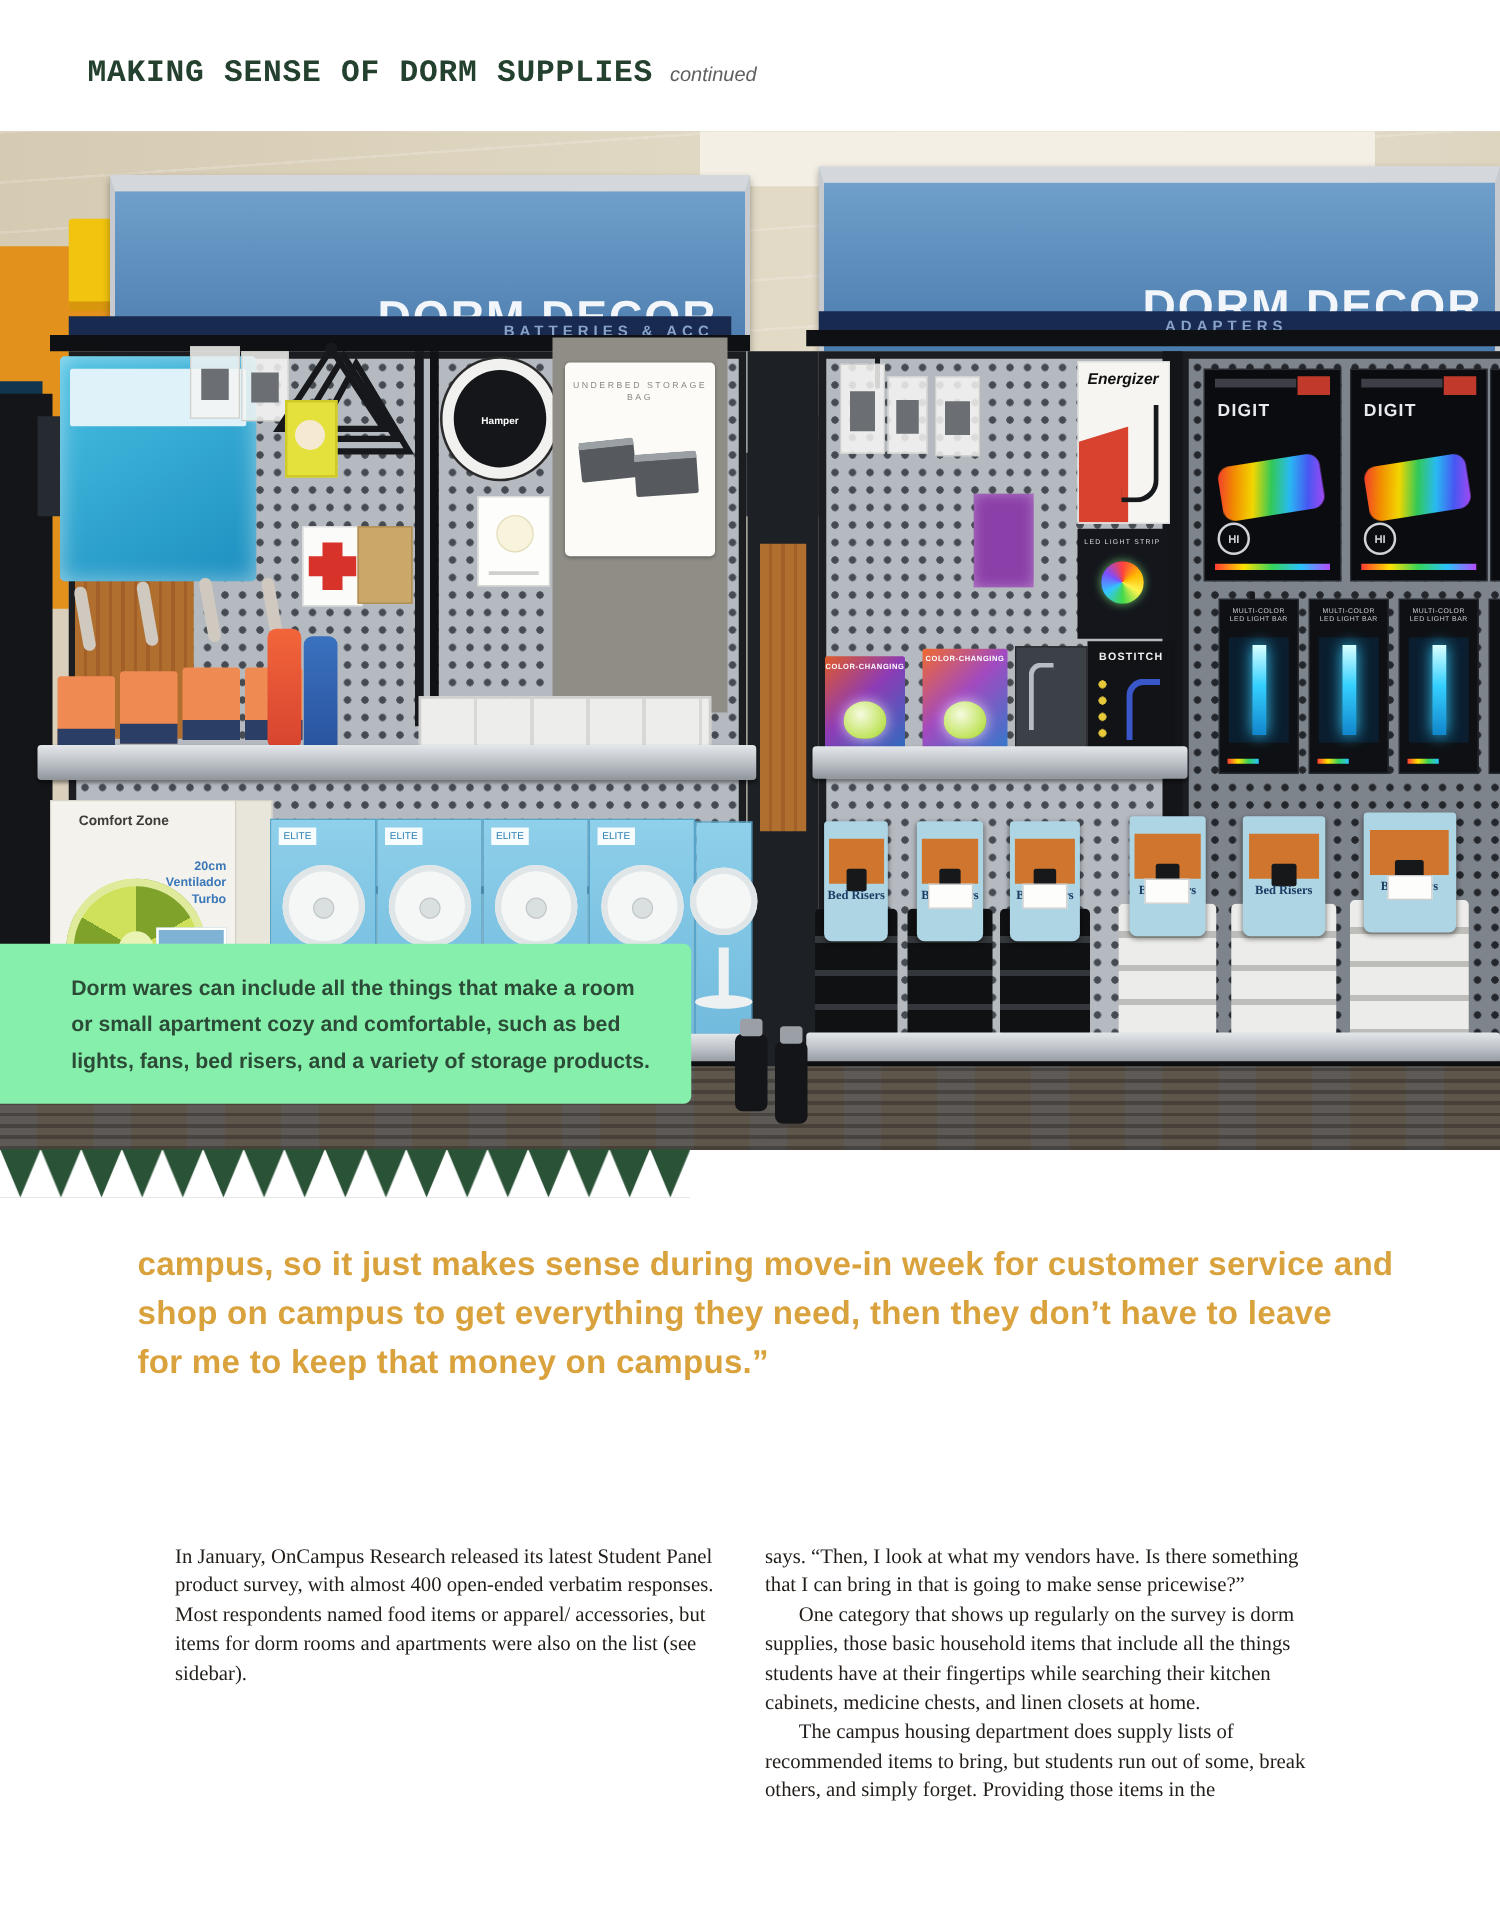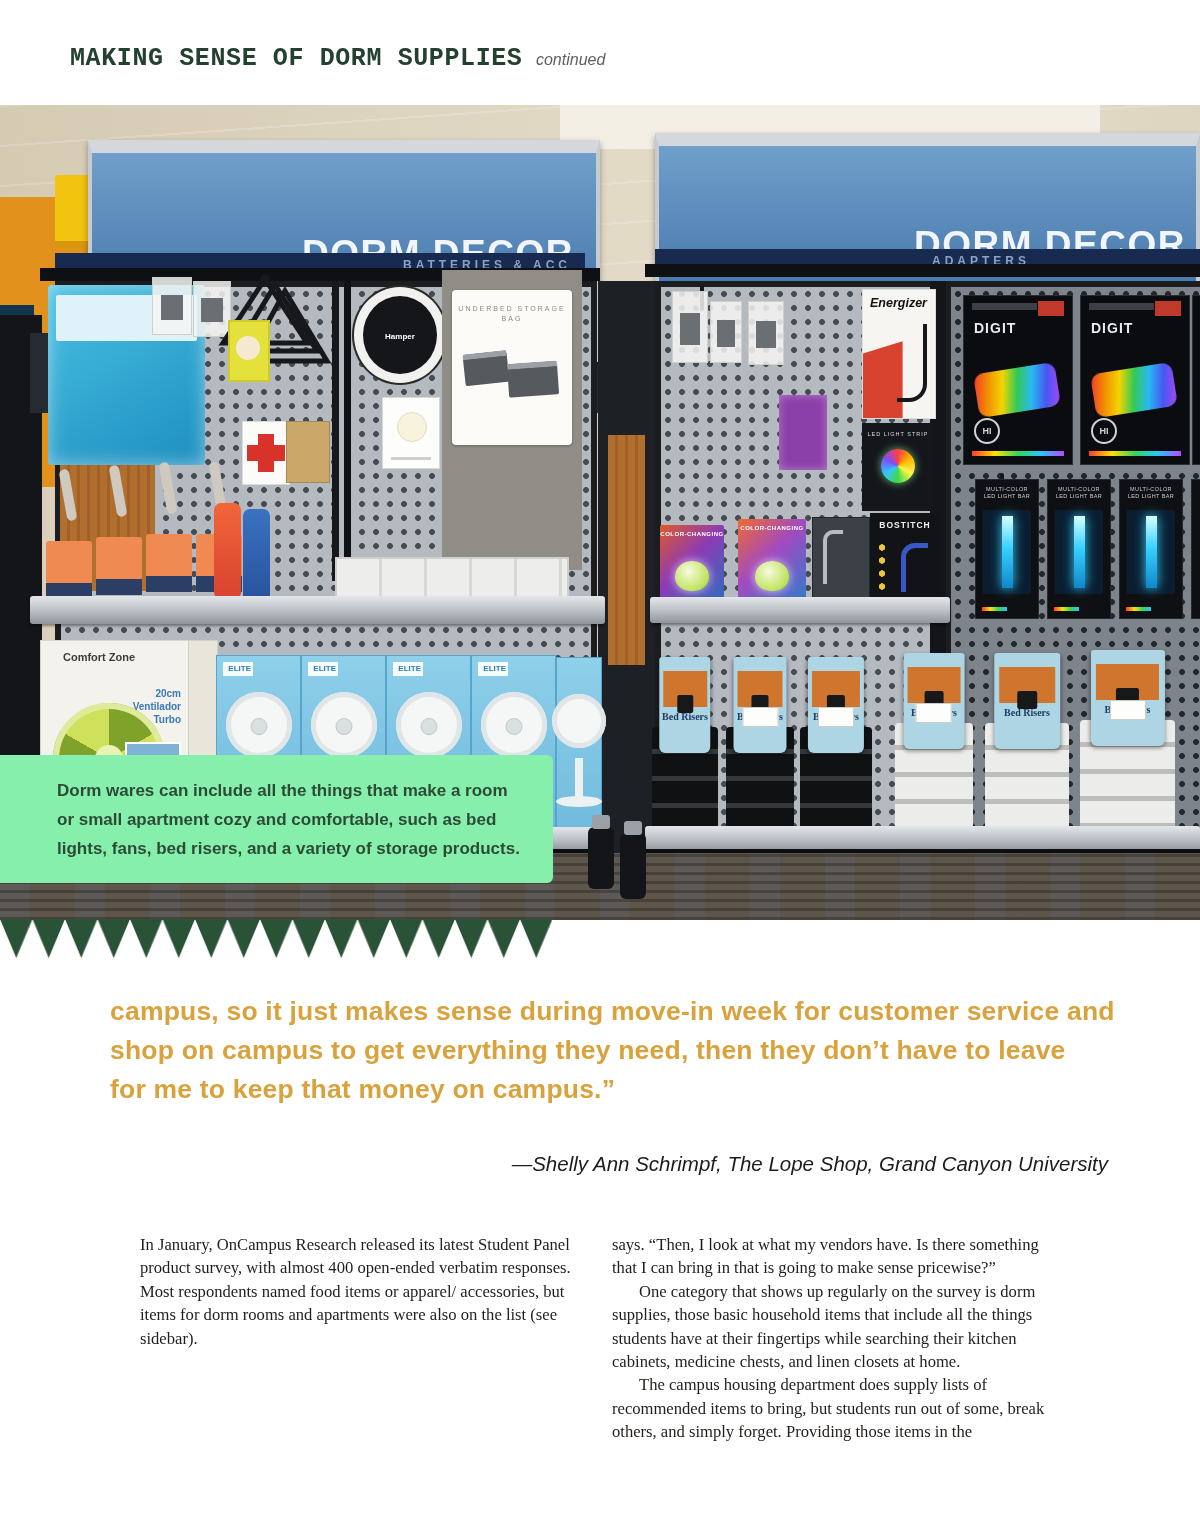--- a/index.html
+++ b/index.html
@@ -79,21 +79,21 @@
      background:conic-gradient(#7fa32a 0 60deg,#cfe05a 60deg 120deg,#7fa32a 120deg 180deg,
        #cfe05a 180deg 240deg,#7fa32a 240deg 300deg,#cfe05a 300deg 360deg);
      box-shadow:inset 0 0 0 6px #dfeb9a;}
   .comfort .hub{position:absolute;top:104px;left:54px;width:28px;height:28px;border-radius:50%;background:#e9f3b4;}
   .comfort .vent{position:absolute;top:46px;right:8px;width:58px;color:#3a78b8;font-size:10px;
      font-weight:bold;text-align:right;line-height:13px;}
   .comfort .pic{position:absolute;right:8px;bottom:28px;width:52px;height:62px;background:#7fb3d6;
      border:2px solid #fff;}
   .fanbox{background:linear-gradient(#8fd0ea,#6db7dc);border:1px solid #58a5cb;}
   .fanbox .badge{position:absolute;top:6px;left:6px;min-width:26px;height:14px;background:#f6fbfd;
-     color:#2a7fb0;font-size:8px;font-weight:bold;text-align:right;line-height:14px;padding:0 2px;}
+     color:#2a7fb0;font-size:8px;font-weight:normal;text-align:center;line-height:14px;padding:0 2px;}
   .fanbox .fan{position:absolute;top:36px;left:50%;transform:translateX(-50%);width:66px;height:66px;
      border-radius:50%;background:#f5f7f7;box-shadow:inset 0 0 0 5px #e0e6e7;}
   .fanbox .hub{position:absolute;top:62px;left:50%;transform:translateX(-50%);width:15px;height:15px;
      border-radius:50%;background:#dadfe0;border:1px solid #c2c8c9;}
   .fanbox .stand{position:absolute;top:100px;left:50%;transform:translateX(-50%);width:8px;height:42px;background:#eef1f1;}
   .fanbox .foot{position:absolute;top:138px;left:50%;transform:translateX(-50%);width:46px;height:11px;
      background:#eef1f1;border-radius:50%;}
 
   
   .card-pack{background:rgba(245,245,242,.85);border:1px solid #cfcfcb;}
@@ -513,21 +513,20 @@
       </defs>
       <rect width="552" height="39" fill="url(#tri)"></rect>
     </svg>
   </div>
 
   <div class="quote">
     <div>campus, so it just makes sense during move-in week for customer service and</div>
     <div>shop on campus to get everything they need, then they don’t have to leave</div>
     <div>for me to keep that money on campus.”</div>
   </div>
-  <div class="attrib">—Shelly Ann Schrimpf, The Lope Shop, Grand Canyon University</div>
 
   <div class="article">
     <div class="col">
       <p>In January, OnCampus Research released its latest Student Panel product survey, with almost 400 open-ended verbatim responses. Most respondents named food items or apparel/ accessories, but items for dorm rooms and apartments were also on the list (see sidebar).</p>
     </div>
     <div class="col">
       <p>says. “Then, I look at what my vendors have. Is there something that I can bring in that is going to make sense pricewise?”</p>
       <p class="ind">One category that shows up regularly on the survey is dorm supplies, those basic household items that include all the things students have at their fingertips while searching their kitchen cabinets, medicine chests, and linen closets at home.</p>
       <p class="ind">The campus housing department does supply lists of recommended items to bring, but students run out of some, break others, and simply forget. Providing those items in the</p>
     </div>

